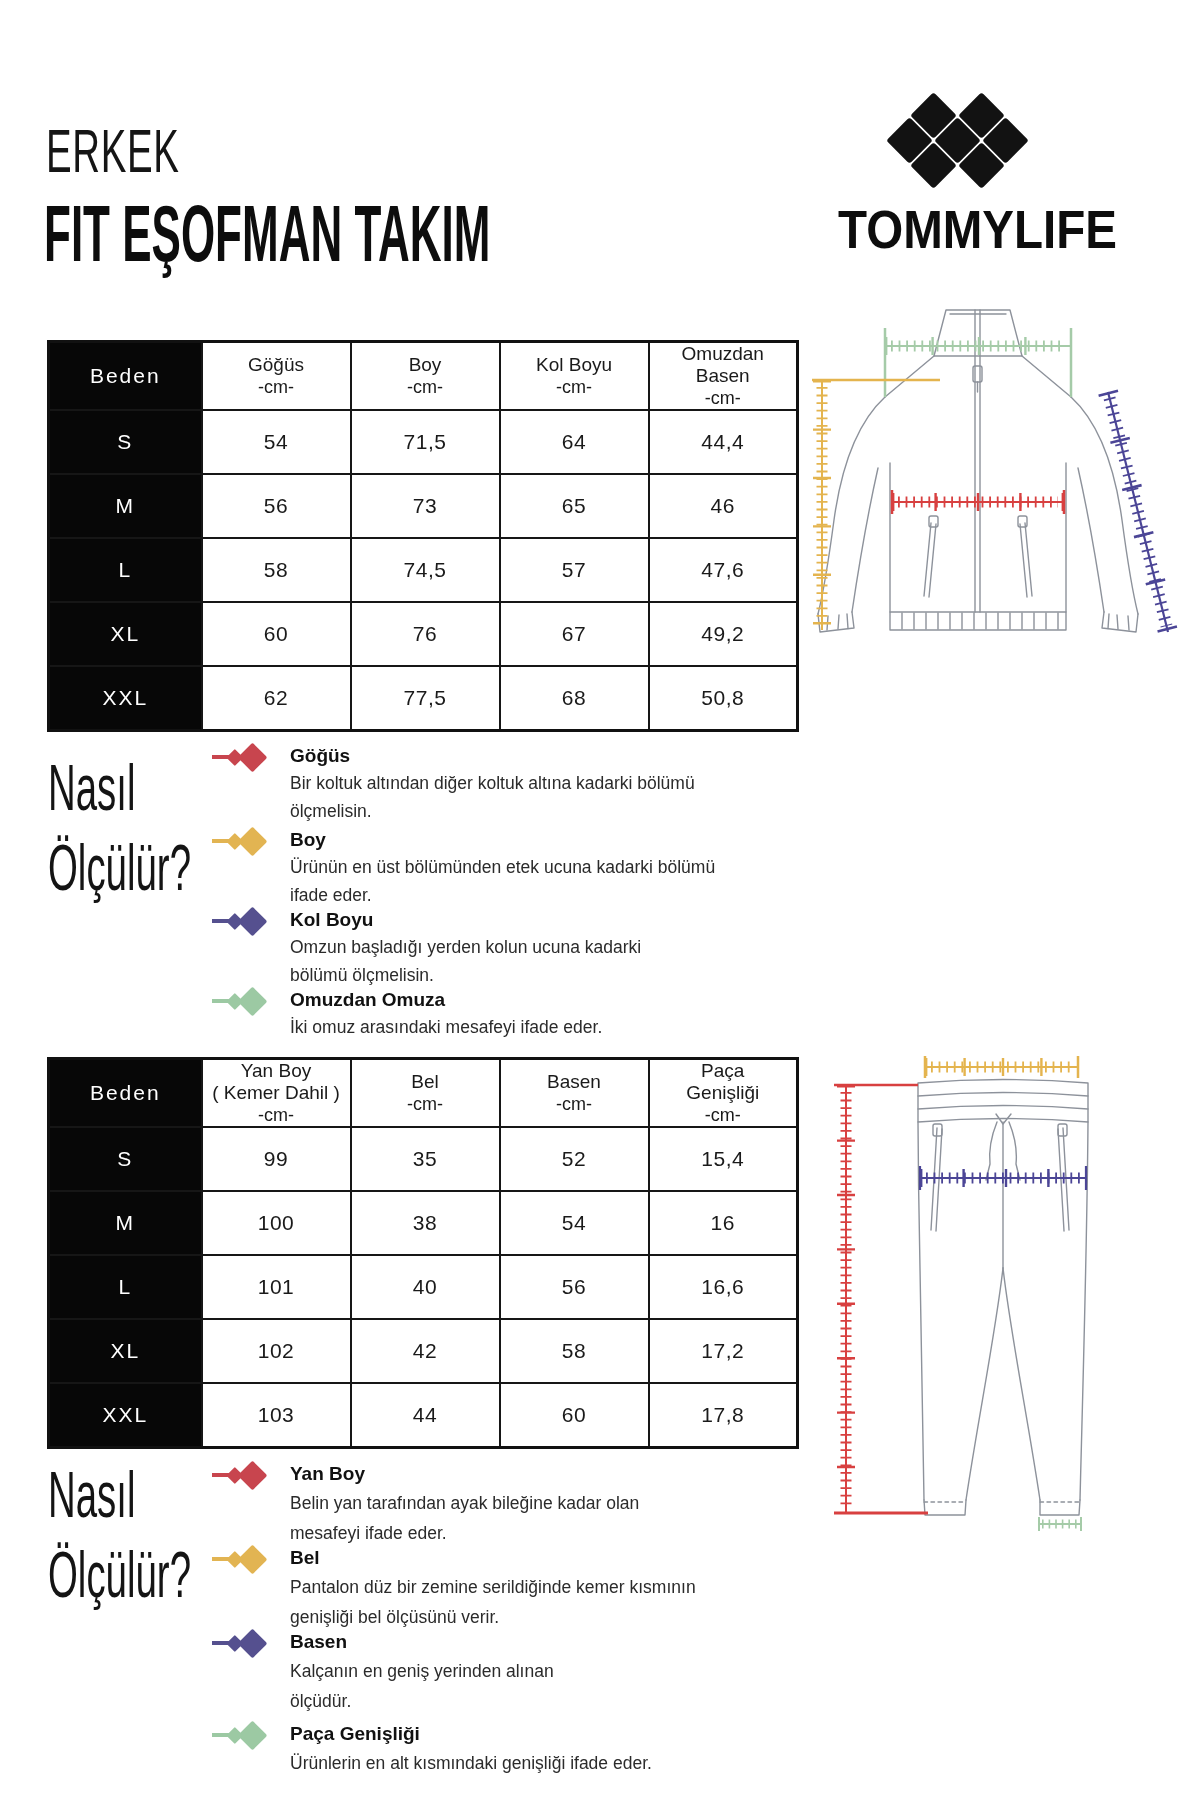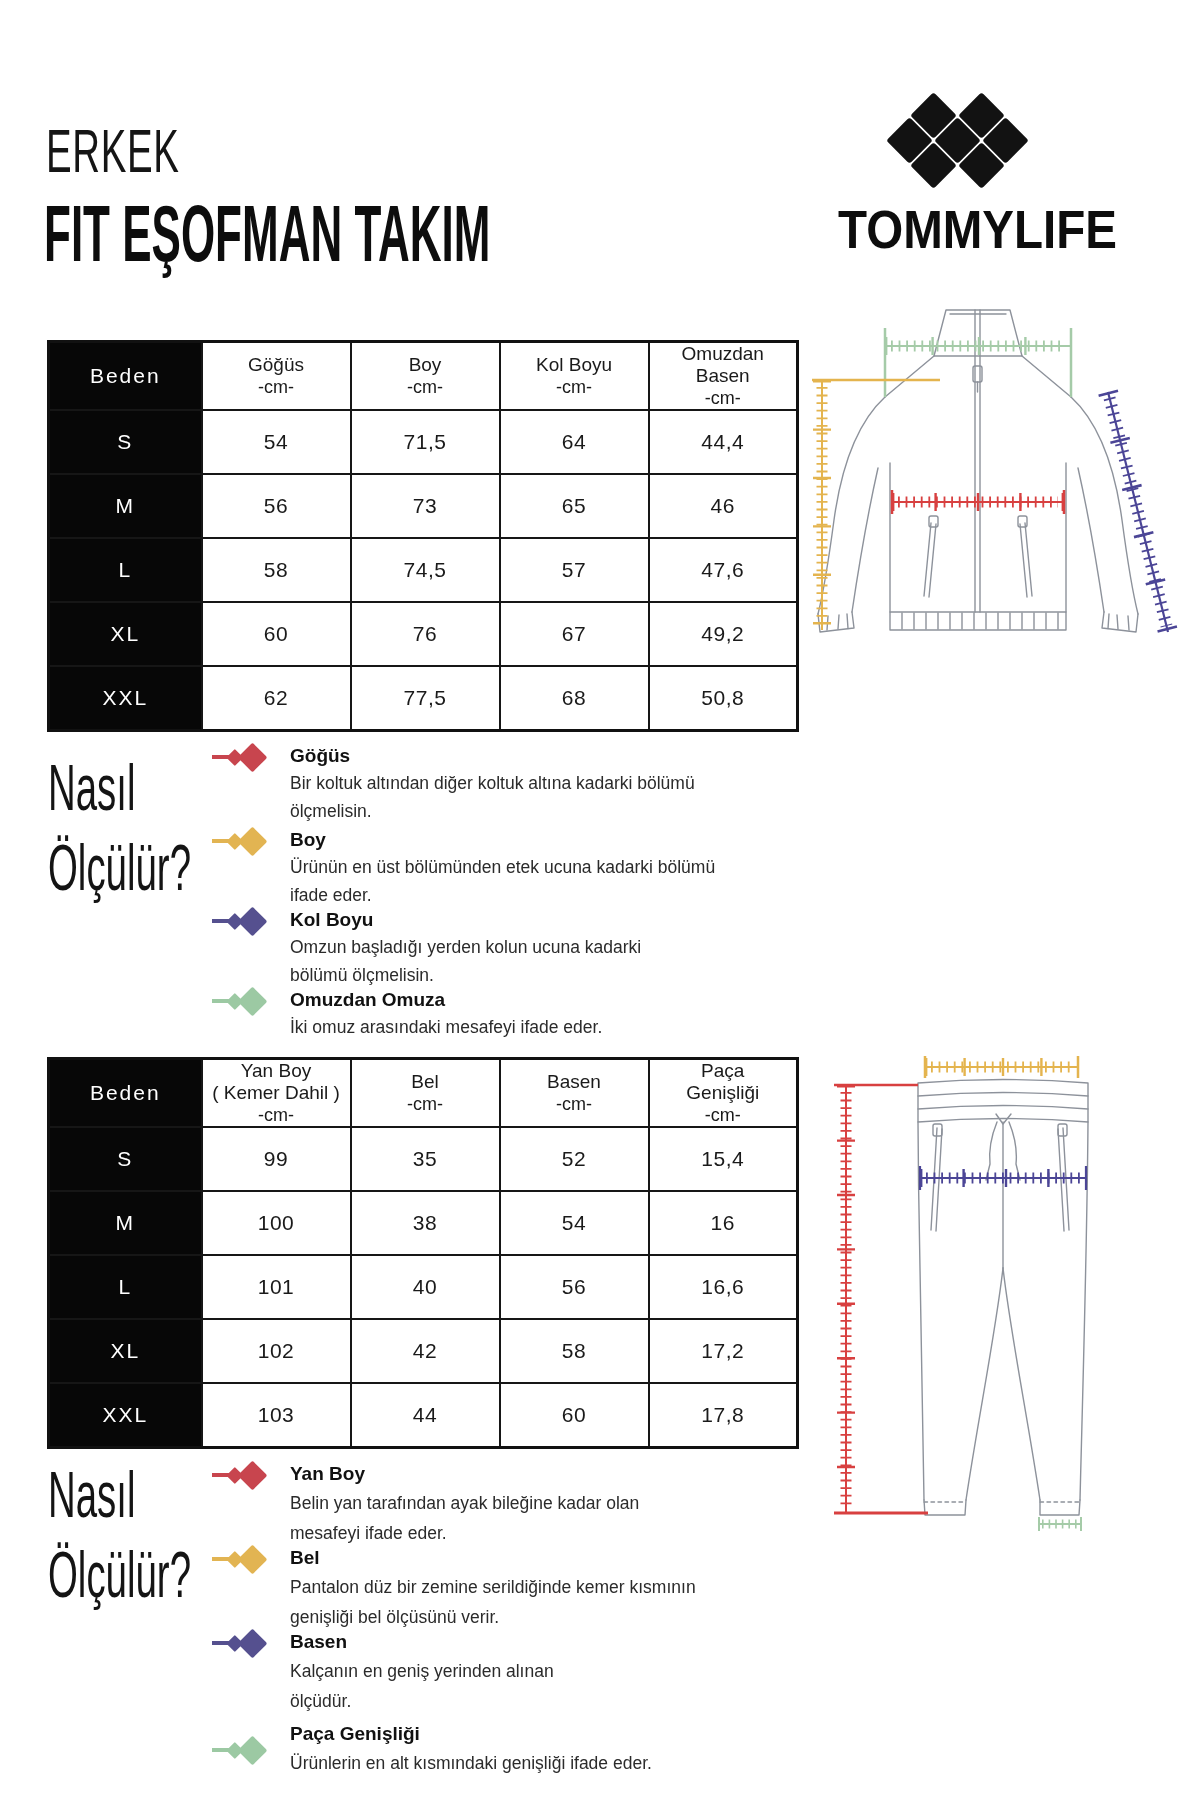--- a/index.html
+++ b/index.html
@@ -380,21 +380,21 @@
     <span class="lg-mark">
         <span class="mline c-purple"></span>
         <span class="mdia c-purple"></span>
       </span>
     <span class="lg-text">
         <div class="lg-title">Basen</div>
         <div class="lg-desc">Kalçanın en geniş yerinden alınan
 ölçüdür.</div>
       </span>
   </div>
-  <div class="lg-item lg2" style="top:1722px;align-items:center;">
+  <div class="lg-item lg2" style="top:1722px;">
     <span class="lg-mark">
         <span class="mline c-green"></span>
         <span class="mdia c-green"></span>
       </span>
     <span class="lg-text">
         <div class="lg-title">Paça Genişliği</div>
         <div class="lg-desc">Ürünlerin en alt kısmındaki genişliği ifade eder.</div>
       </span>
   </div>
 

